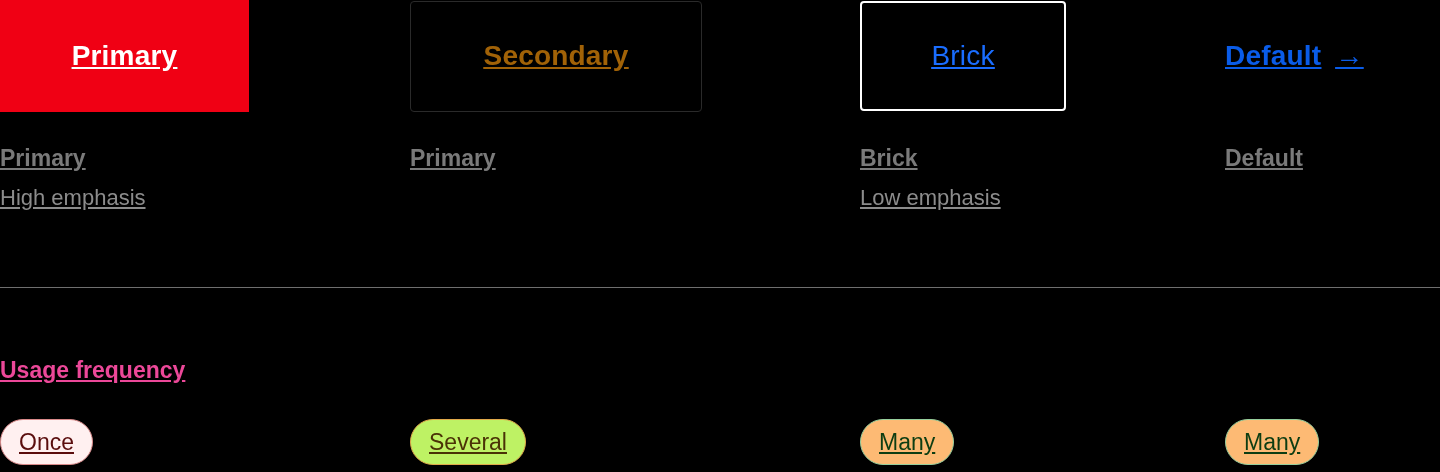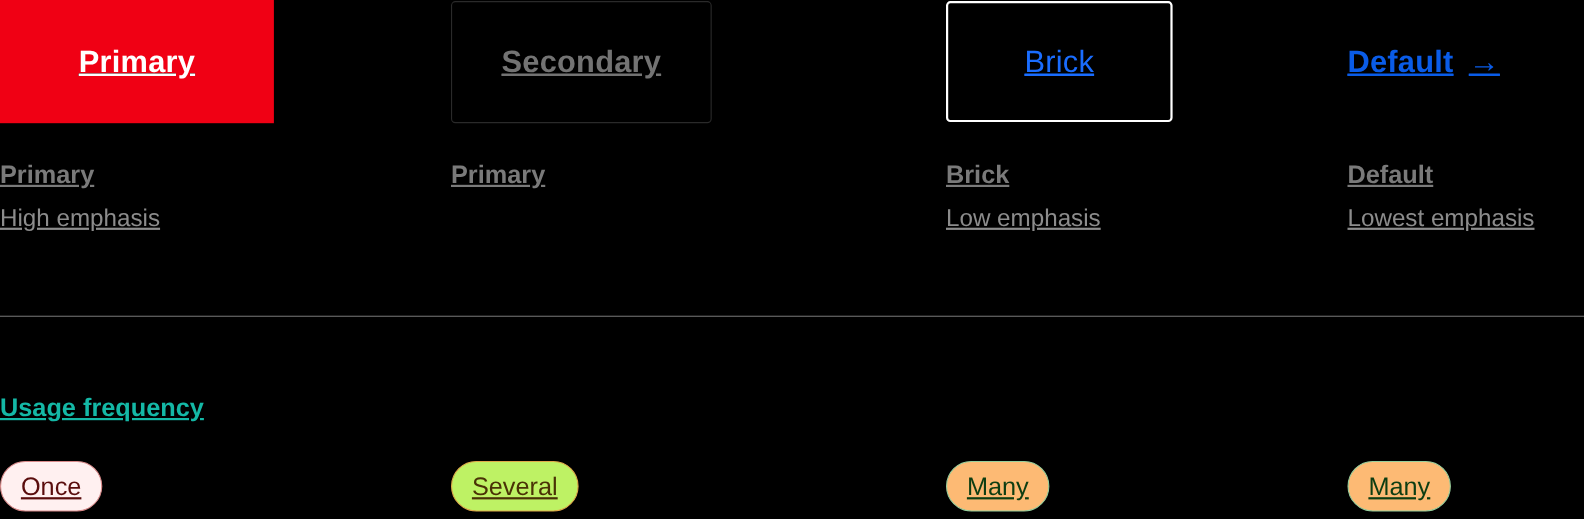--- a/index.html
+++ b/index.html
@@ -48,24 +48,24 @@
   }
   .btn-primary {
     width: 249px;
     height: 112px;
     background: #f00014;
     color: #ffffff;
     border: none;
     border-radius: 0;
   }
   .btn-secondary {
-    width: 237px;
+    width: 292px;
     height: 111px;
     background: #000000;
-    color: #737373;
+    color: #a16207;
     border: 1px solid #2a2a2a;
     border-radius: 4px;
   }
   .btn-brick {
     width: 206px;
     height: 110px;
     background: #000000;
     color: #1a6dff;
     border: 2px solid #ffffff;
     border-radius: 4px;
@@ -113,21 +113,21 @@
     background: #6f6f6f;
   }
 
   
   .usage-label {
     position: absolute;
     left: 0;
     top: 357px;
     font-size: 23px;
     font-weight: bold;
-    color: #14b8a6;
+    color: #ec4899;
   }
   .chips-row { top: 419px; }
   .chip {
     display: inline-flex;
     align-items: center;
     justify-content: center;
     height: 46px;
     padding: 16px 18px;
     border-radius: 23px;
     font-size: 23px;
@@ -194,21 +194,20 @@
     </div>
     <div class="col caption-block">
       <div class="cap-title">Primary</div>
     </div>
     <div class="col caption-block">
       <div class="cap-title">Brick</div>
       <div class="cap-sub">Low emphasis</div>
     </div>
     <div class="col caption-block">
       <div class="cap-title">Default</div>
-      <div class="cap-sub">Lowest emphasis</div>
     </div>
   </div>
 
   <div class="divider"></div>
 
   <div class="usage-label">Usage frequency</div>
 
   <div class="cols chips-row">
     <div class="col">
       <span class="chip chip-once">Once</span>

